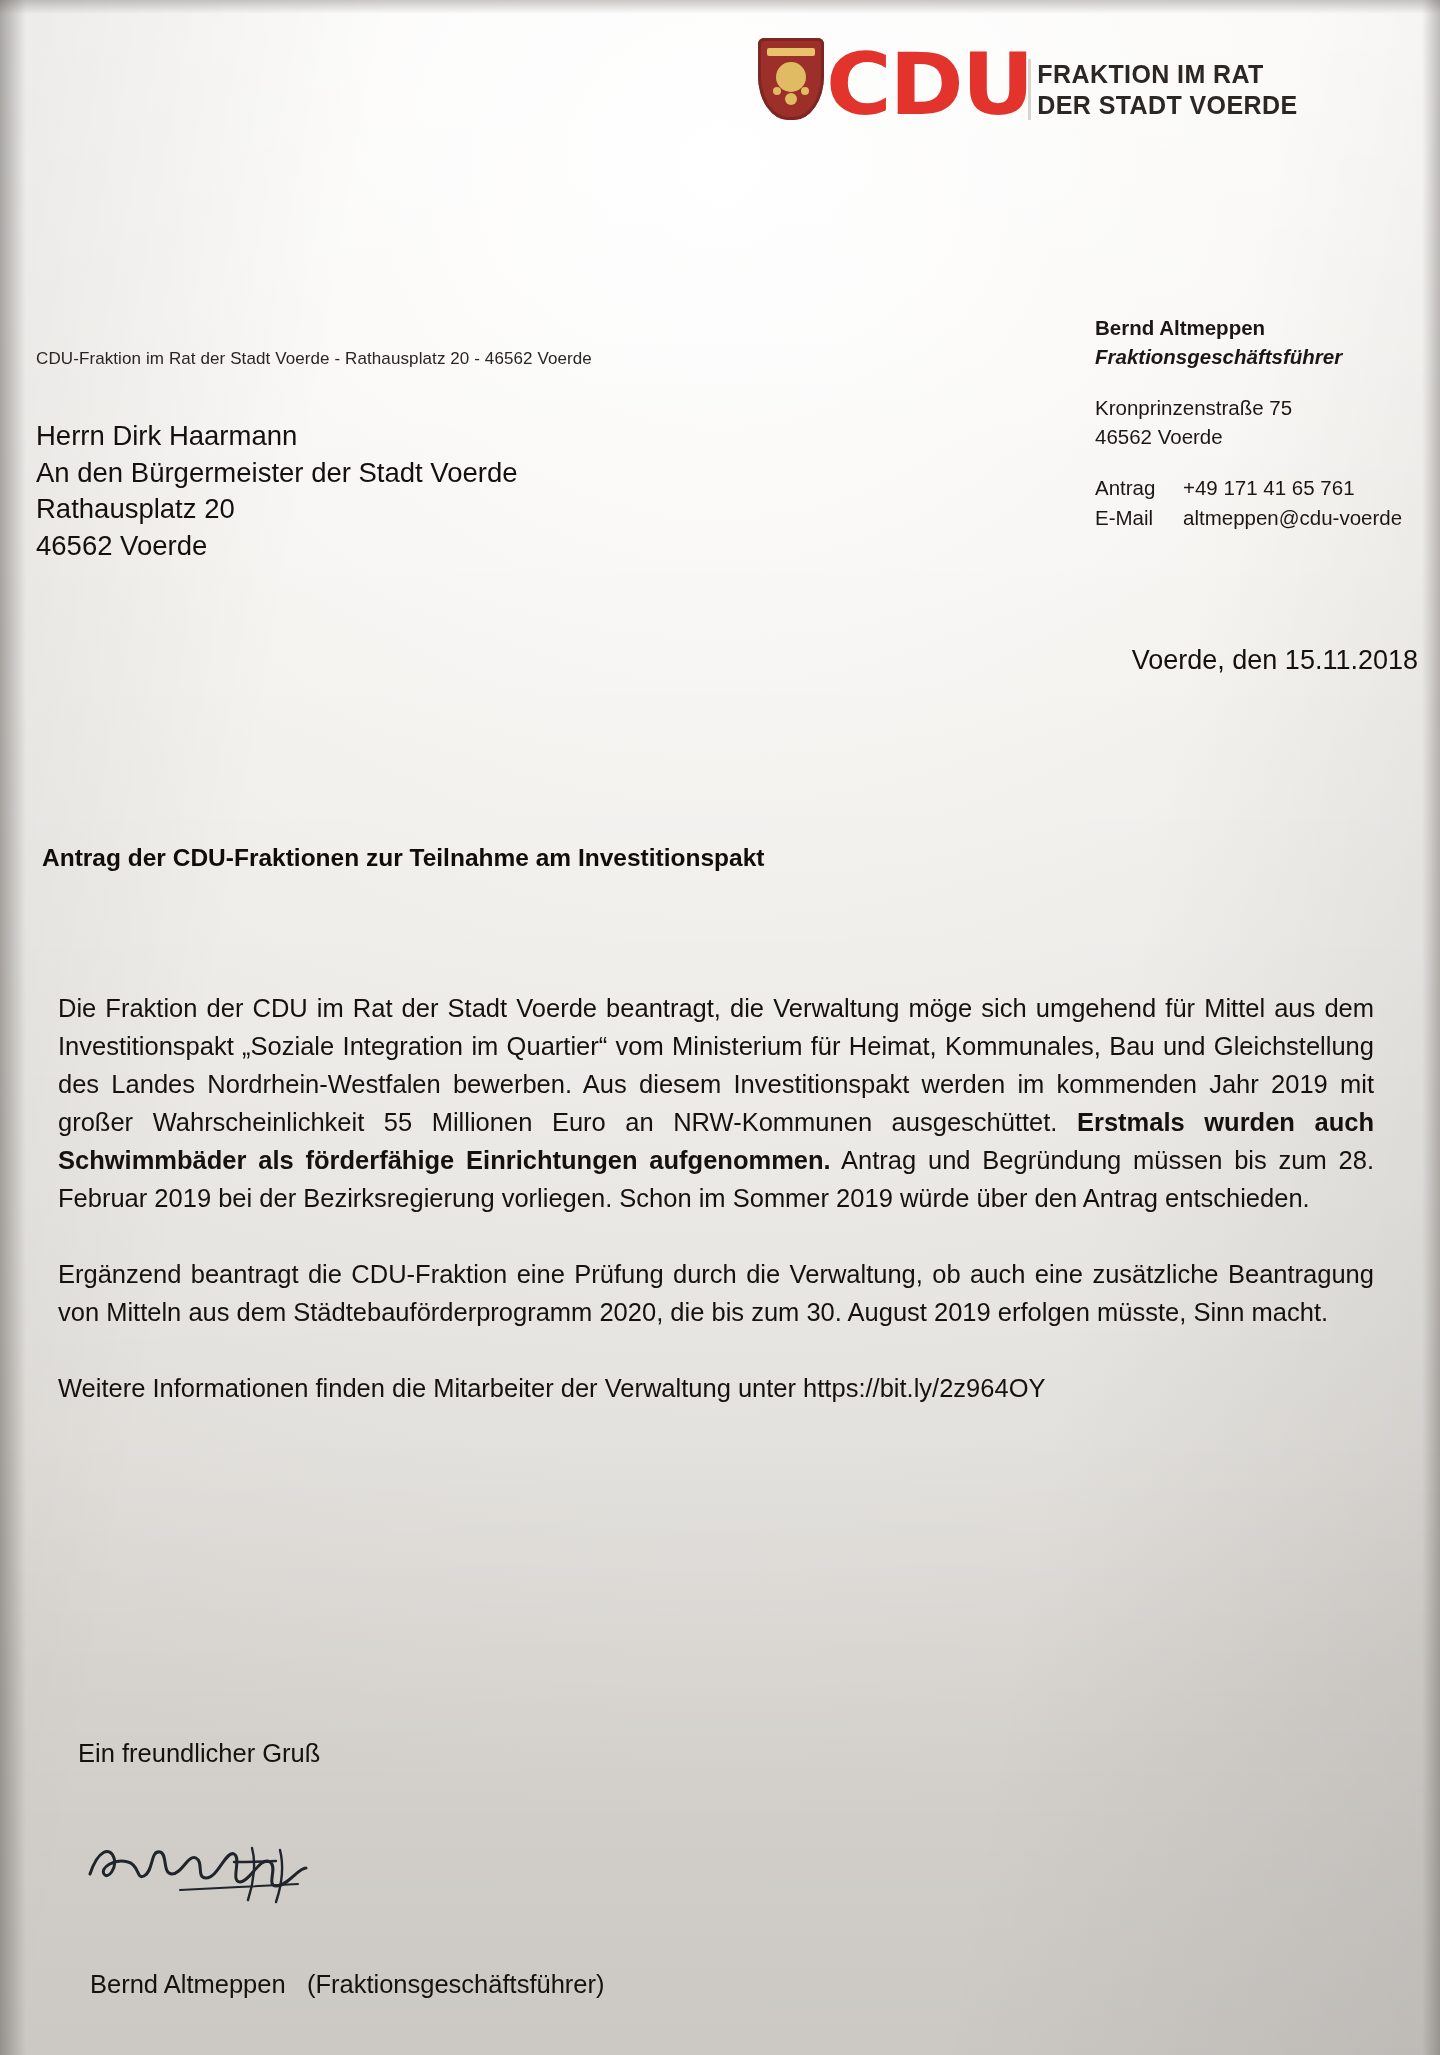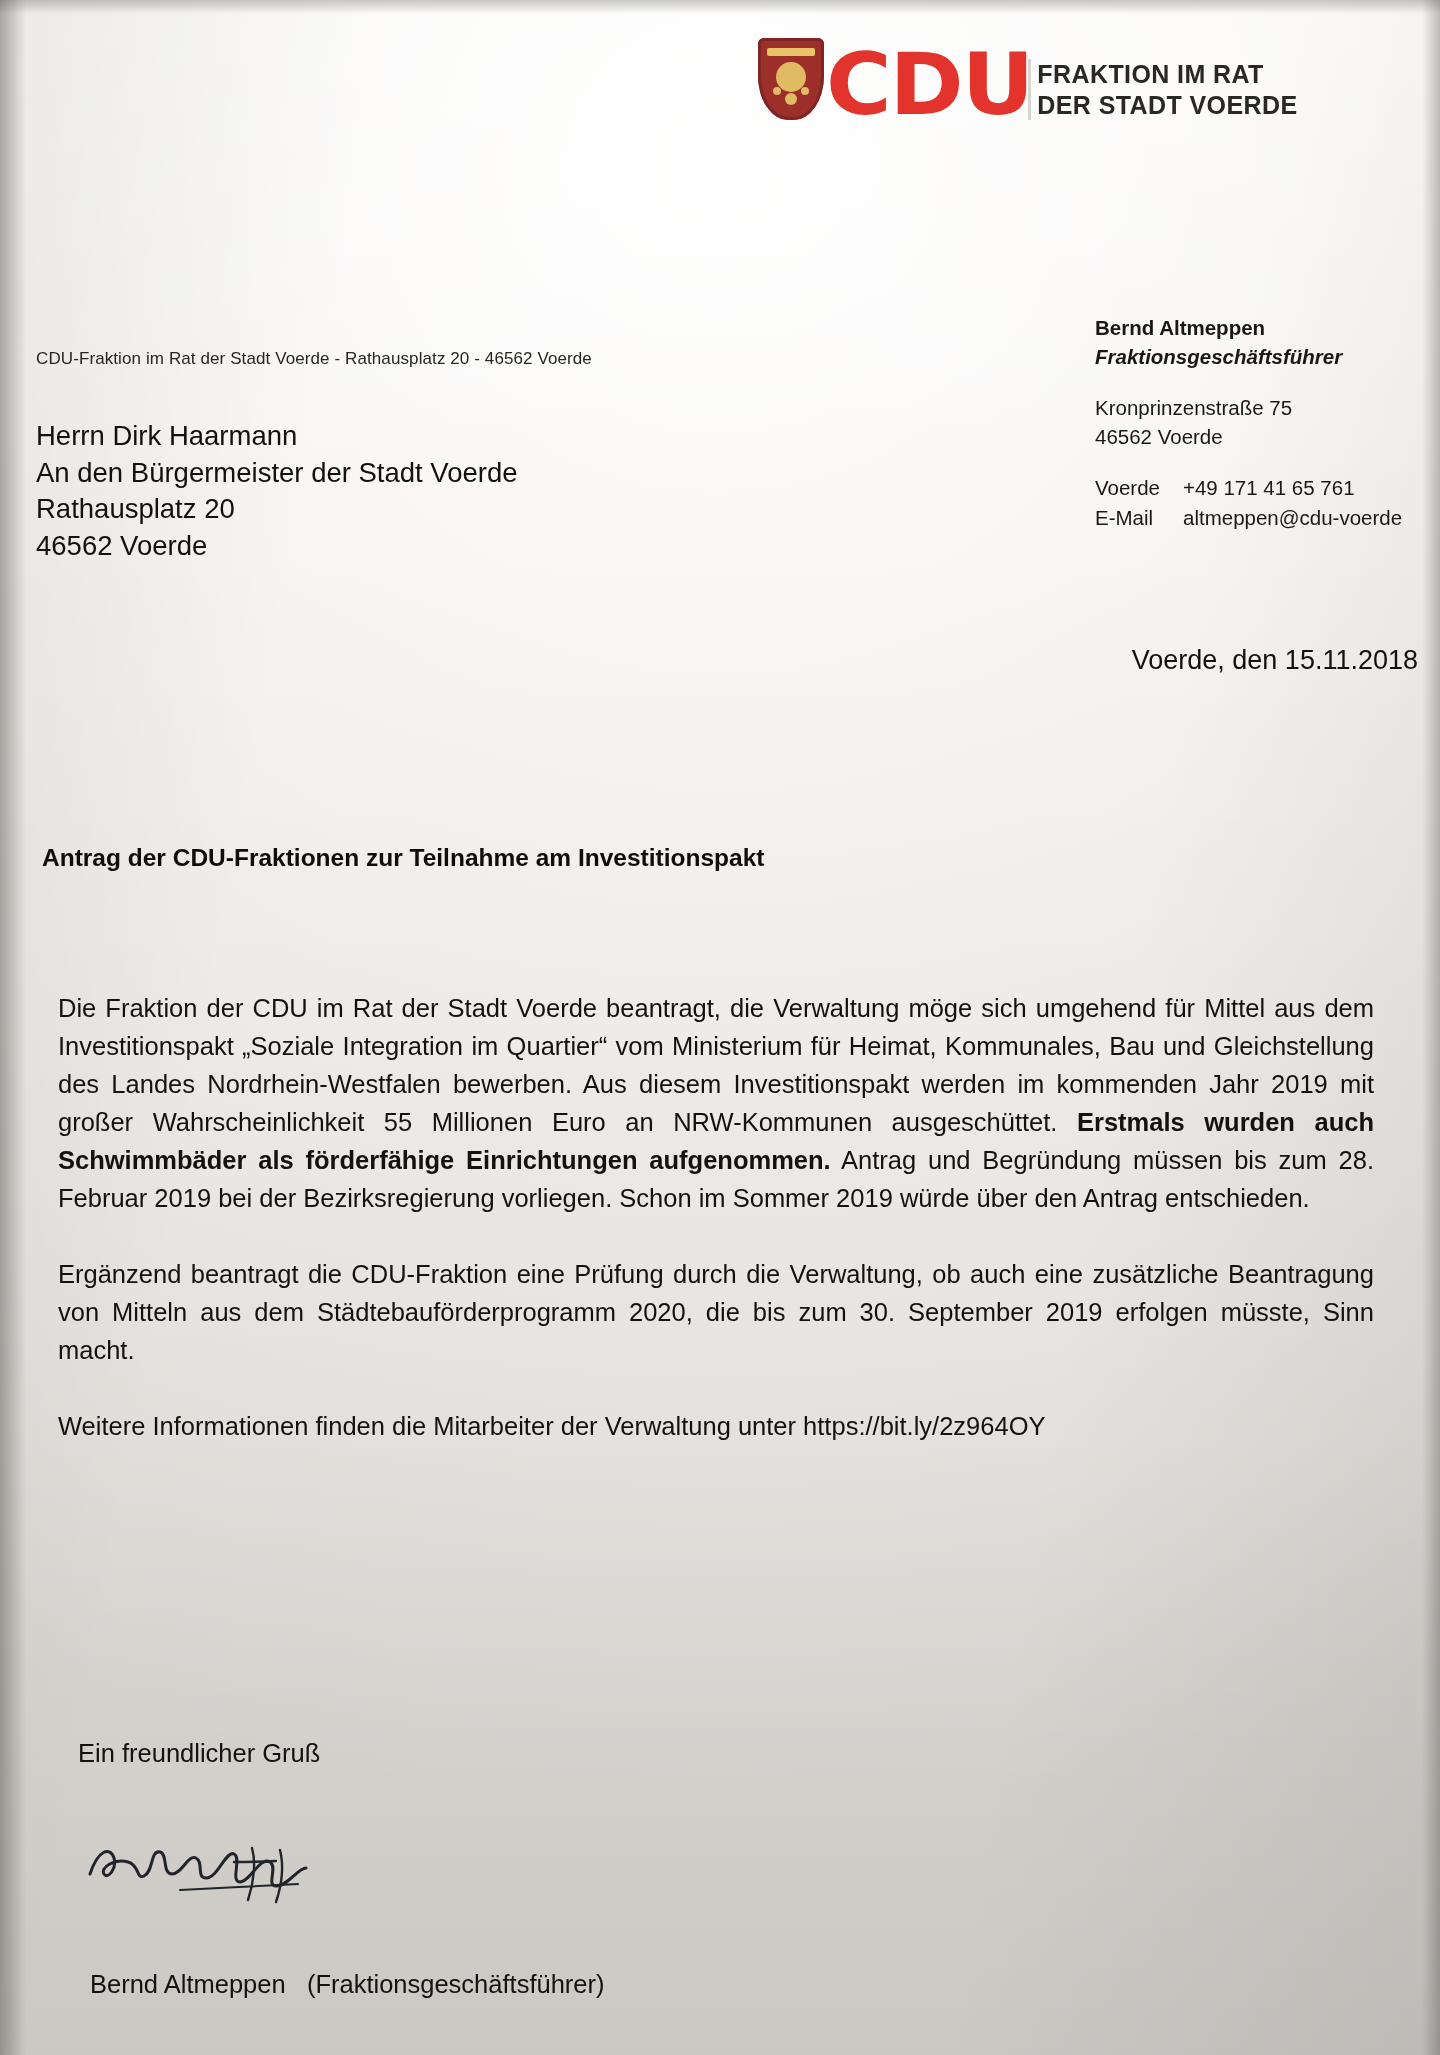--- a/index.html
+++ b/index.html
@@ -226,21 +226,21 @@
   </div>
 
   <div class="contact">
     <div class="name">Bernd Altmeppen</div>
     <div class="role">Fraktionsgeschäftsführer</div>
     <div class="spacer"></div>
     <div>Kronprinzenstraße 75</div>
     <div>46562 Voerde</div>
     <div class="spacer"></div>
     <div class="kv">
-      <span class="k">Voerde</span>
+      <span class="k">Antrag</span>
       <span>+49 171 41 65 761</span>
     </div>
     <div class="kv">
       <span class="k">E-Mail</span>
       <span>altmeppen@cdu-voerde</span>
     </div>
   </div>
 
   <div class="return-line">CDU-Fraktion im Rat der Stadt Voerde - Rathausplatz 20 - 46562 Voerde</div>
 
@@ -250,21 +250,21 @@
     <div>Rathausplatz 20</div>
     <div>46562 Voerde</div>
   </div>
 
   <div class="place-date">Voerde, den 15.11.2018</div>
 
   <div class="subject">Antrag der CDU-Fraktionen zur Teilnahme am Investitionspakt</div>
 
   <div class="body-text">
     <p><span>Die Fraktion der CDU im Rat der Stadt Voerde beantragt, die Verwaltung möge sich umgehend für Mittel aus dem Investitionspakt „Soziale Integration im Quartier“ vom Ministerium für Heimat, Kommunales, Bau und Gleichstellung des Landes Nordrhein-Westfalen bewerben. Aus diesem Investitionspakt werden im kommenden Jahr 2019 mit großer Wahrscheinlichkeit 55 Millionen Euro an NRW-Kommunen ausgeschüttet. </span><b>Erstmals wurden auch Schwimmbäder als förderfähige Einrichtungen aufgenommen.</b><span> Antrag und Begründung müssen bis zum 28. Februar 2019 bei der Bezirksregierung vorliegen. Schon im Sommer 2019 würde über den Antrag entschieden.</span></p>
-    <p>Ergänzend beantragt die CDU-Fraktion eine Prüfung durch die Verwaltung, ob auch eine zusätzliche Beantragung von Mitteln aus dem Städtebauförderprogramm 2020, die bis zum 30. September 2019 erfolgen müsste, Sinn macht.</p>
+    <p>Ergänzend beantragt die CDU-Fraktion eine Prüfung durch die Verwaltung, ob auch eine zusätzliche Beantragung von Mitteln aus dem Städtebauförderprogramm 2020, die bis zum 30. August 2019 erfolgen müsste, Sinn macht.</p>
     <p class="last">Weitere Informationen finden die Mitarbeiter der Verwaltung unter https://bit.ly/2z964OY</p>
   </div>
 
   <div class="closing">Ein freundlicher Gruß</div>
 
   <div class="signature">
     <svg width="260" height="90" viewBox="0 0 260 90" fill="none" xmlns="http://www.w3.org/2000/svg" aria-hidden="true">
       <path d="M6 46 C14 22, 26 18, 30 30 C33 40, 24 52, 20 46 C16 40, 30 30, 44 34 C56 37, 52 52, 60 48 C70 43, 66 22, 76 24 C84 26, 78 46, 88 46 C98 46, 104 26, 112 30 C120 34, 112 50, 122 50 C134 50, 142 22, 150 26 C158 30, 146 54, 156 54 C166 54, 176 28, 186 34 C194 39, 182 58, 192 58 C204 58, 214 40, 222 40" stroke="#20242b" stroke-width="3" stroke-linecap="round" stroke-linejoin="round"></path>
       <path d="M150 34 C162 34, 176 34, 192 33" stroke="#20242b" stroke-width="2.4" stroke-linecap="round"></path>
       <path d="M168 20 C172 34, 170 54, 164 72" stroke="#20242b" stroke-width="2.4" stroke-linecap="round"></path>

